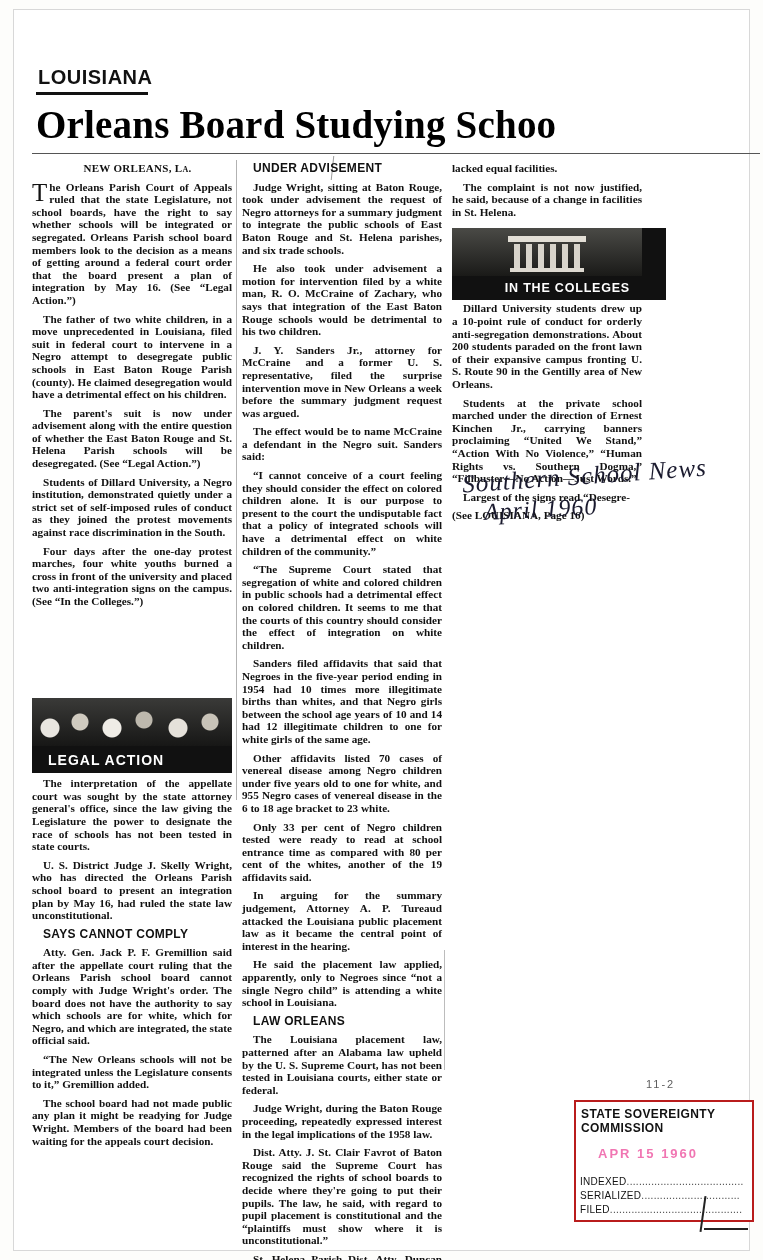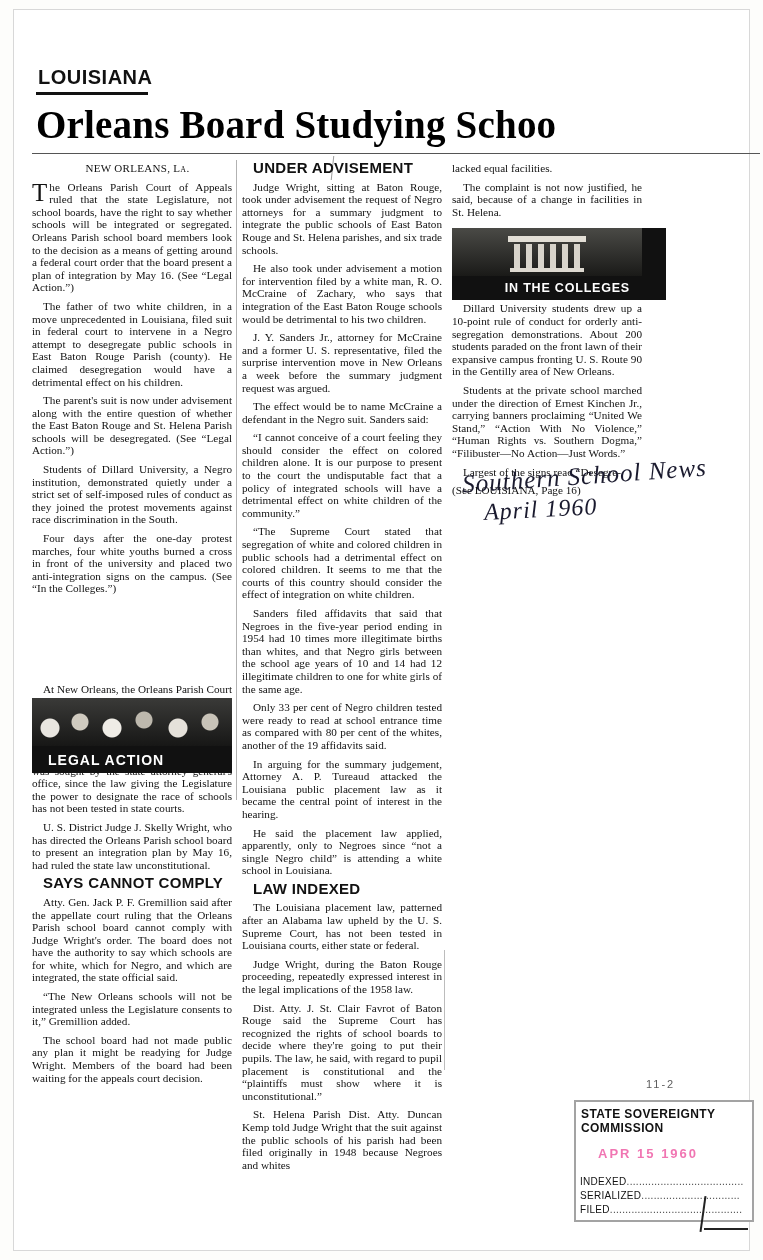--- a/index.html
+++ b/index.html
@@ -10,24 +10,24 @@
   .state{position:absolute;left:24px;top:56px;font-family:"Liberation Sans",sans-serif;font-weight:bold;font-size:20px;letter-spacing:0.5px;color:#111;}
   .state-rule{position:absolute;left:22px;top:82px;width:112px;height:3px;background:#111;}
   .headline{position:absolute;left:22px;top:92px;width:720px;font-family:"Liberation Serif",serif;font-weight:bold;font-size:39px;letter-spacing:0.2px;color:#000;white-space:nowrap;overflow:hidden;}
   .hl-rule{position:absolute;left:18px;top:143px;width:728px;height:1px;background:#555;}
 
   
   .col{position:absolute;top:152px;font-size:11.2px;line-height:12.6px;text-align:justify;color:#111;}
   .col1{left:18px;width:200px;}
   .col2{left:228px;width:200px;}
   .col3{left:438px;width:190px;}
-  .col p{margin:0 0 6px 0;text-indent:11px;}
+  .col p{margin:0 0 6px 0;text-indent:11px;font-weight:bold;}
   .col p.noind{text-indent:0;}
   .dateline{text-align:center;font-variant:small-caps;font-size:11px;letter-spacing:0.3px;margin:0 0 4px 0;text-indent:0;}
-  .subhead{font-family:"Liberation Sans",sans-serif;font-weight:bold;font-size:15px;letter-spacing:0.3px;margin:6px 0 4px 0;text-indent:0;}
+  .subhead{font-family:"Liberation Sans",sans-serif;font-weight:bold;font-size:12px;letter-spacing:0.3px;margin:6px 0 4px 0;text-indent:0;}
   .dropcap::first-letter{float:left;font-size:25px;line-height:20px;padding:2px 2px 0 0;font-weight:normal;}
 
   
   .art-legal{position:absolute;left:18px;top:688px;width:200px;height:75px;background:#1b1b1b;overflow:hidden;}
   .art-legal .pic{position:absolute;left:0;top:0;width:200px;height:48px;
      background:
        radial-gradient(circle at 18px 30px,#e9e6e0 0 9px,transparent 10px),
        radial-gradient(circle at 48px 24px,#cfcabf 0 8px,transparent 9px),
        radial-gradient(circle at 80px 30px,#efece6 0 9px,transparent 10px),
        radial-gradient(circle at 112px 22px,#bdb8ad 0 8px,transparent 9px),
@@ -48,21 +48,21 @@
   .art-col .cap{position:absolute;left:0;top:48px;width:190px;height:24px;background:#111;color:#fff;
       font-family:"Liberation Sans",sans-serif;font-weight:bold;font-size:12.5px;letter-spacing:0.8px;
       display:flex;align-items:center;justify-content:flex-end;padding-right:12px;box-sizing:border-box;}
 
   
   .hand{position:absolute;font-family:"Liberation Serif",serif;font-style:italic;color:#1a1a2e;}
   .hand1{left:448px;top:452px;font-size:25px;transform:rotate(-4deg);letter-spacing:1px;}
   .hand2{left:470px;top:486px;font-size:24px;transform:rotate(-3deg);letter-spacing:1px;}
 
   
-  .stamp{position:absolute;left:560px;top:1090px;width:176px;height:118px;border:2px solid #a3a3a3;background:#fff;}
+  .stamp{position:absolute;left:560px;top:1090px;width:176px;height:118px;border:2px solid #b91c1c;background:#fff;}
   .stamp .title{position:absolute;left:5px;top:5px;width:166px;font-family:"Liberation Sans",sans-serif;font-weight:bold;
       font-size:12px;letter-spacing:0.4px;color:#111;}
   .stamp .date{position:absolute;left:22px;top:44px;font-family:"Liberation Sans",sans-serif;font-weight:bold;font-size:13px;color:#ec4899;opacity:.75;letter-spacing:2px;}
   .stamp .line{position:absolute;left:4px;font-family:Liberation Sans, sans-serif;font-size:10px;color:#111;letter-spacing:.3px;}
   .stamp .l1{top:74px;} .stamp .l2{top:88px;} .stamp .l3{top:102px;}
   .stamp .dots{display:inline-block;color:#444;}
   .stampnum{position:absolute;left:632px;top:1068px;font-family:"Liberation Sans",sans-serif;font-size:11px;color:#333;letter-spacing:2px;opacity:.8;}
   .stamp-tick{position:absolute;left:688px;top:1186px;width:2px;height:36px;background:#222;transform:rotate(8deg);}
   .stamp-tick2{position:absolute;left:690px;top:1218px;width:44px;height:2px;background:#222;}
 
@@ -105,24 +105,25 @@
 
     <div class="col col2">
       <p class="subhead">UNDER ADVISEMENT</p>
       <p>Judge Wright, sitting at Baton Rouge, took under advisement the request of Negro attorneys for a summary judgment to integrate the public schools of East Baton Rouge and St. Helena parishes, and six trade schools.</p>
       <p>He also took under advisement a motion for intervention filed by a white man, R. O. McCraine of Zachary, who says that integration of the East Baton Rouge schools would be detrimental to his two children.</p>
       <p>J. Y. Sanders Jr., attorney for McCraine and a former U. S. representative, filed the surprise intervention move in New Orleans a week before the summary judgment request was argued.</p>
       <p>The effect would be to name McCraine a defendant in the Negro suit. Sanders said:</p>
       <p>“I cannot conceive of a court feeling they should consider the effect on colored children alone. It is our purpose to present to the court the undisputable fact that a policy of integrated schools will have a detrimental effect on white children of the community.”</p>
       <p>“The Supreme Court stated that segregation of white and colored children in public schools had a detrimental effect on colored children. It seems to me that the courts of this country should consider the effect of integration on white children.</p>
       <p>Sanders filed affidavits that said that Negroes in the five-year period ending in 1954 had 10 times more illegitimate births than whites, and that Negro girls between the school age years of 10 and 14 had 12 illegitimate children to one for white girls of the same age.</p>
+      <p>Other affidavits listed 70 cases of venereal disease among Negro children under five years old to one for white, and 955 Negro cases of venereal disease in the 6 to 18 age bracket to 23 white.</p>
       <p>Only 33 per cent of Negro children tested were ready to read at school entrance time as compared with 80 per cent of the whites, another of the 19 affidavits said.</p>
       <p>In arguing for the summary judgement, Attorney A. P. Tureaud attacked the Louisiana public placement law as it became the central point of interest in the hearing.</p>
       <p>He said the placement law applied, apparently, only to Negroes since “not a single Negro child” is attending a white school in Louisiana.</p>
-      <p class="subhead">LAW INDEXED</p>
+      <p class="subhead">LAW ORLEANS</p>
       <p>The Louisiana placement law, patterned after an Alabama law upheld by the U. S. Supreme Court, has not been tested in Louisiana courts, either state or federal.</p>
       <p>Judge Wright, during the Baton Rouge proceeding, repeatedly expressed interest in the legal implications of the 1958 law.</p>
       <p>Dist. Atty. J. St. Clair Favrot of Baton Rouge said the Supreme Court has recognized the rights of school boards to decide where they're going to put their pupils. The law, he said, with regard to pupil placement is constitutional and the “plaintiffs must show where it is unconstitutional.”</p>
       <p>St. Helena Parish Dist. Atty. Duncan Kemp told Judge Wright that the suit against the public schools of his parish had been filed originally in 1948 because Negroes and whites</p>
     </div>
 
     <div class="col col3">
       <p class="noind">lacked equal facilities.</p>
       <p>The complaint is not now justified, he said, because of a change in facilities in St. Helena.</p>
       <div style="height:78px"></div>

